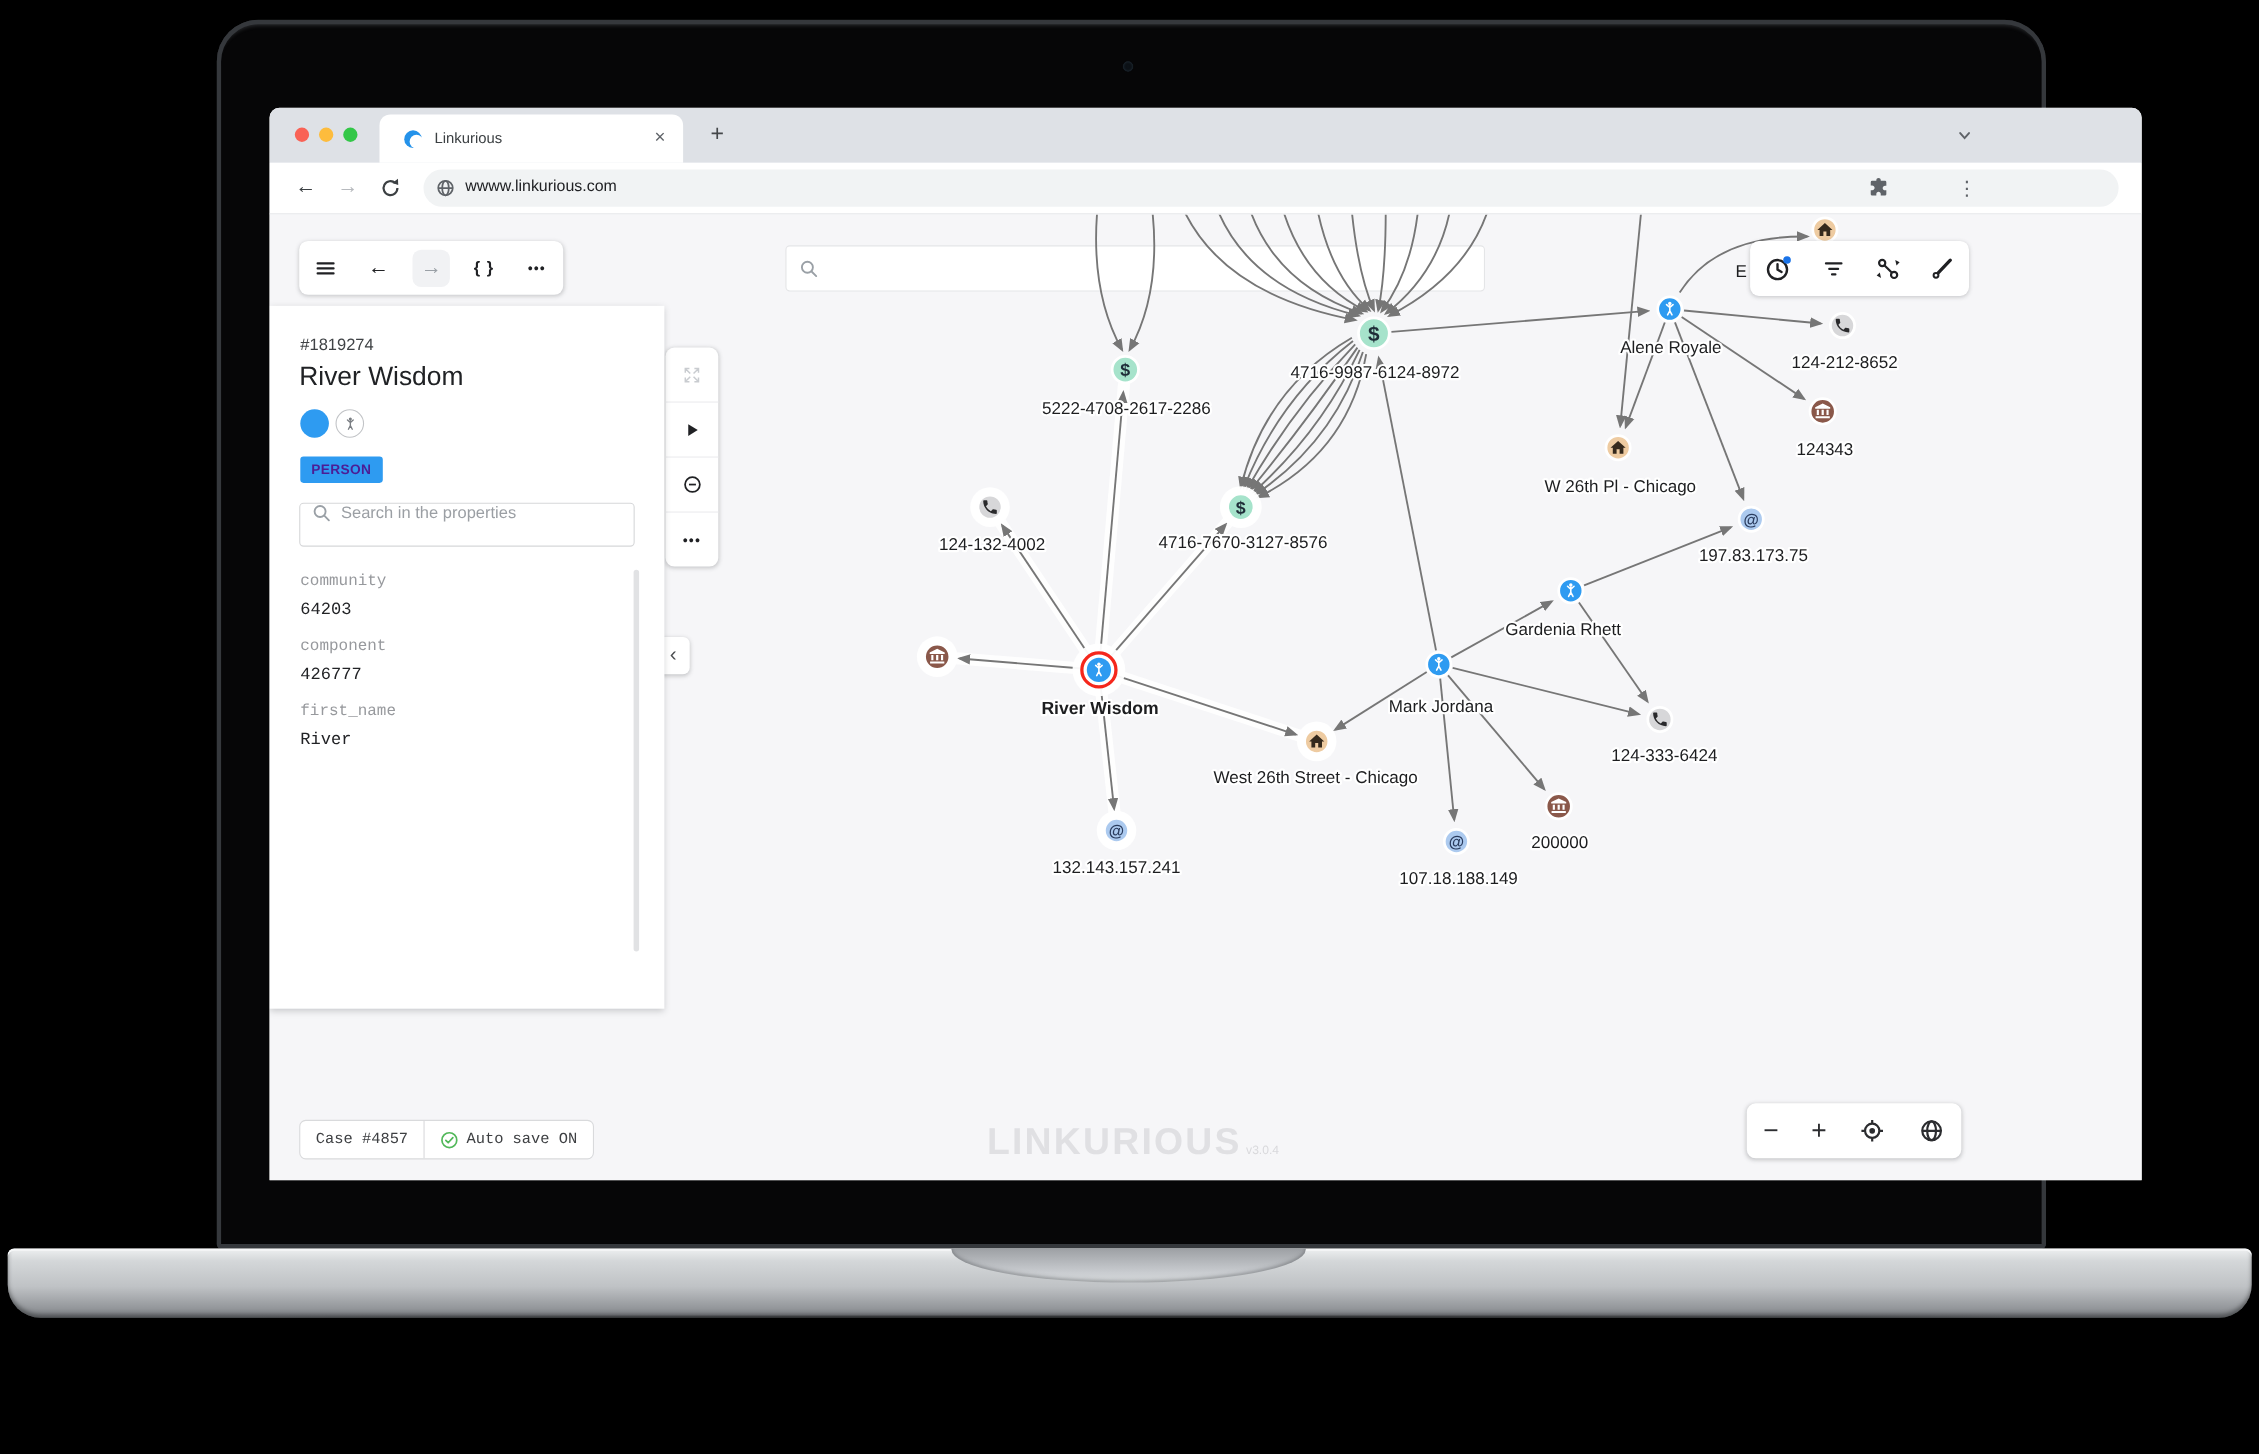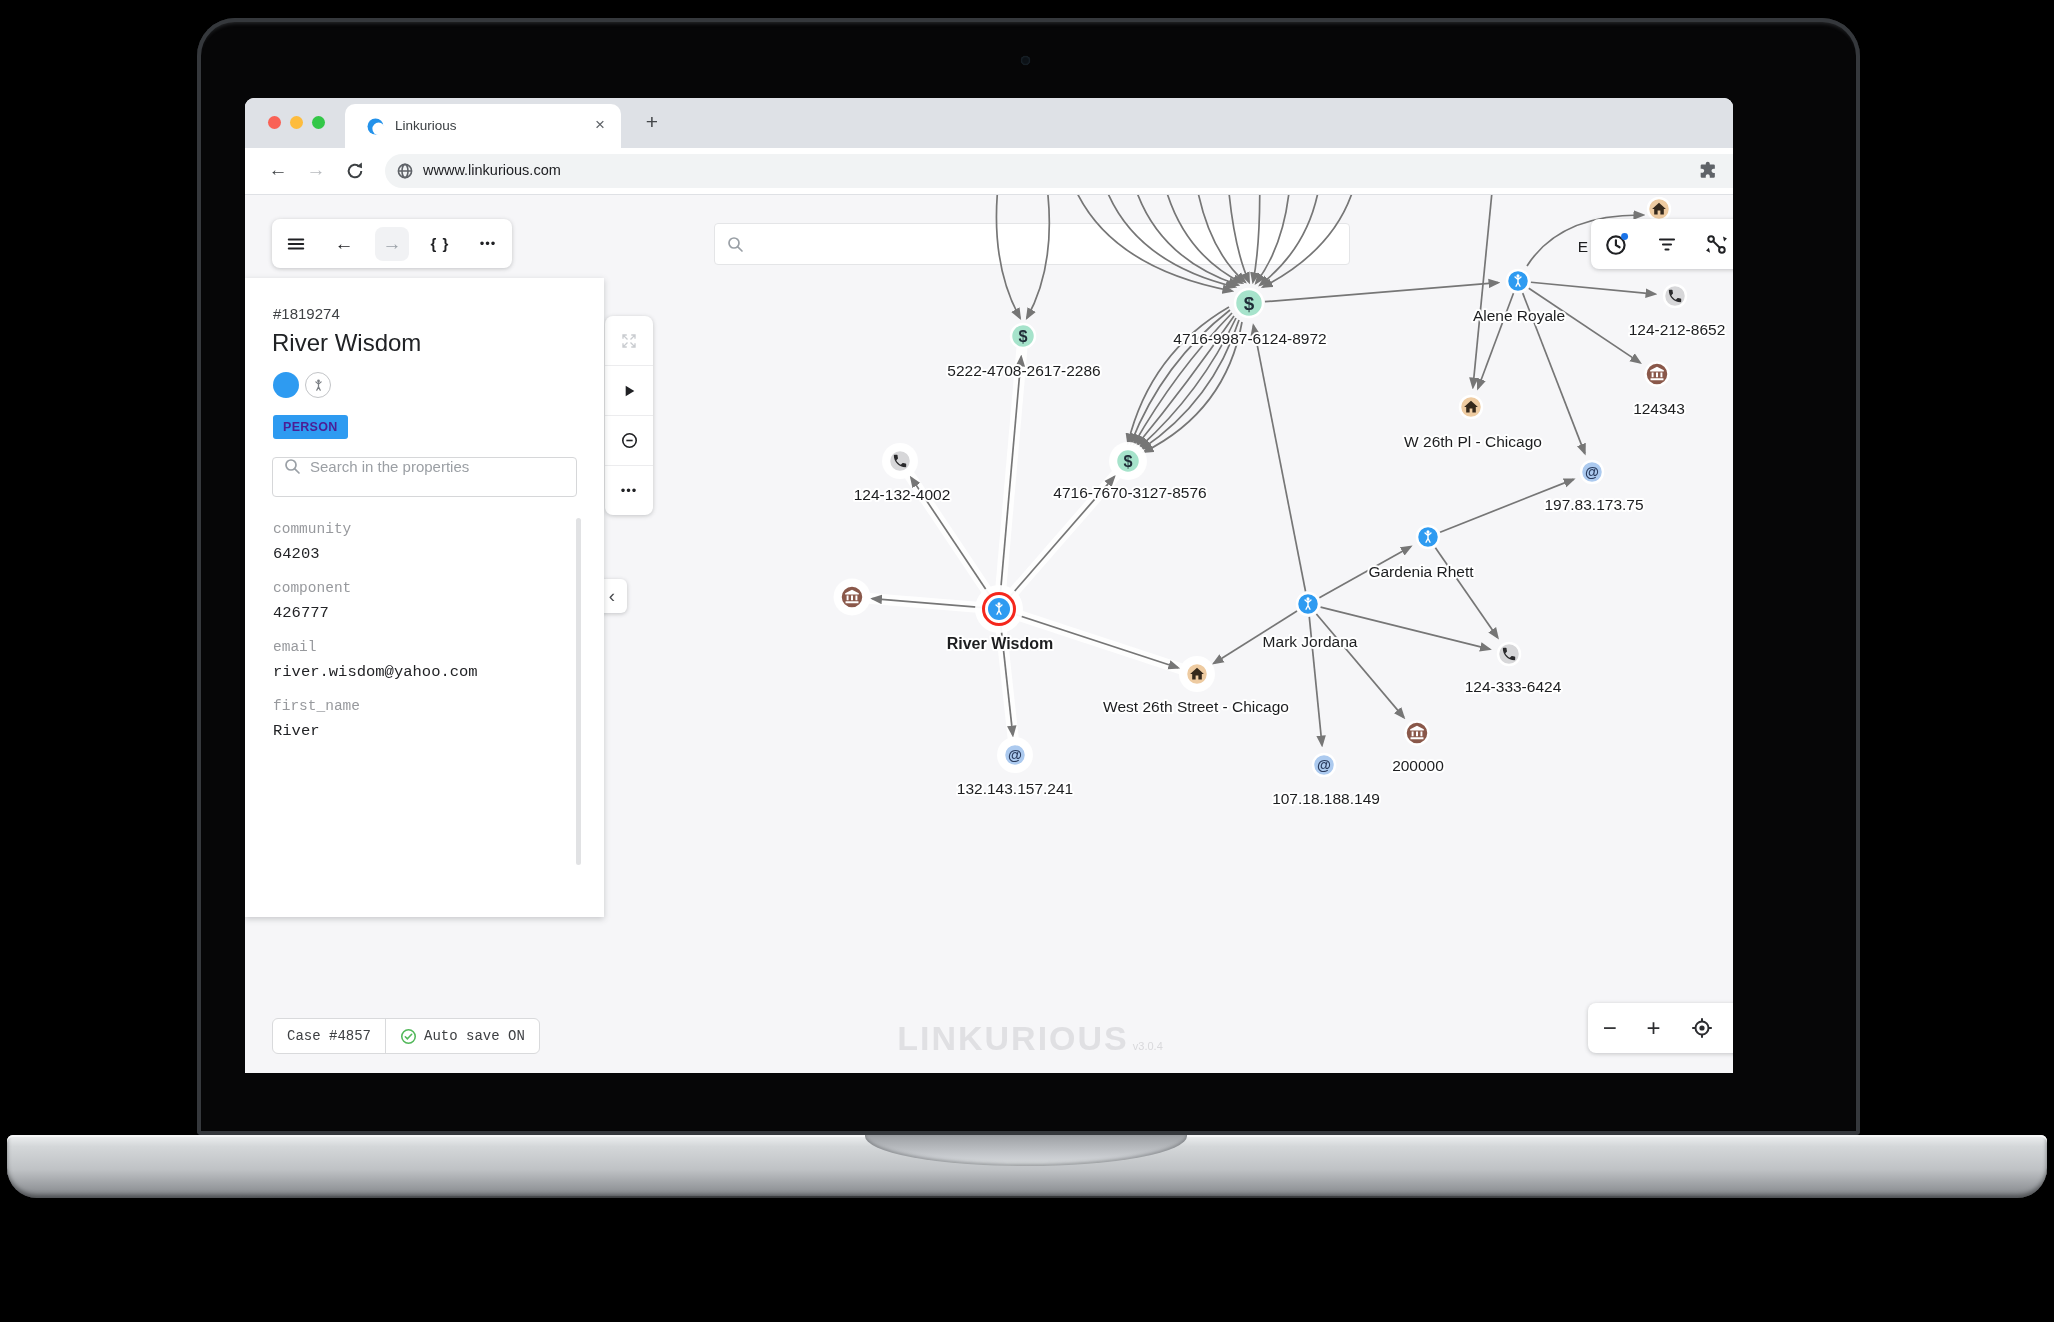--- a/index.html
+++ b/index.html
@@ -13,21 +13,21 @@
           background:#0c1116;box-shadow:inset 0 0 2px #2a3a46, 0 0 1px #1c2228;}
   .base{position:absolute;left:7px;top:1135px;width:2040px;height:63px;
         background:linear-gradient(#eef0f1, #d4d7d9 18%, #bfc2c5 55%, #94979b 86%, #7a7d81);
         border-radius:6px 6px 30px 30px;box-shadow:inset 0 2px 0 #f6f7f8, inset 0 -3px 4px rgba(40,42,44,.55);}
   .notch{position:absolute;left:865px;top:1135px;width:322px;height:31px;
          background:linear-gradient(#9da0a4, #c9ccd0 70%, #d6d9db);
          border-radius:0 0 160px 160px / 0 0 30px 30px;box-shadow:inset 0 -2px 3px rgba(60,62,66,.35);}
   .base-shadow{position:absolute;left:120px;top:1196px;width:1814px;height:52px;
          background:radial-gradient(ellipse at 50% 35%, rgba(0,0,0,.85), rgba(0,0,0,0) 72%);}
   
-  .browser{position:absolute;left:245px;top:98px;width:1488px;height:975px;border-radius:9px 9px 0 0;
+  .browser{position:absolute;left:245px;top:98px;width:1702px;height:975px;border-radius:9px 9px 0 0;
            overflow:hidden;background:#fff;}
   .tabstrip{position:relative;height:50px;background:#dee1e6;}
   .tl{position:absolute;top:18px;width:13px;height:13px;border-radius:50%;}
   .tab{position:absolute;left:100px;top:6px;width:276px;height:44px;background:#fff;border-radius:10px 10px 0 0;}
   .tab-title{position:absolute;left:50px;top:14px;font-size:13.5px;color:#3c4043;}
   .tab-close{position:absolute;right:16px;top:11px;font-size:17px;color:#5f6368;}
   .newtab{position:absolute;left:394px;top:12px;font-size:21px;color:#44474a;width:26px;text-align:center;}
   .strip-chevron{position:absolute;left:1534px;top:18px;}
   .btoolbar{position:relative;height:46px;background:#fff;border-bottom:1px solid #dfe1e5;}
   .nav-ico{position:absolute;top:10px;font-size:19px;line-height:24px;width:26px;text-align:center;color:#3c4043;}
@@ -343,24 +343,20 @@
         <div class="props">
           <div class="prop">
             <div class="prop-label">community</div>
             <div class="prop-value">64203</div>
           </div>
           <div class="prop">
             <div class="prop-label">component</div>
             <div class="prop-value">426777</div>
           </div>
           <div class="prop">
-            <div class="prop-label">email</div>
-            <div class="prop-value">river.wisdom@yahoo.com</div>
-          </div>
-          <div class="prop">
             <div class="prop-label">first_name</div>
             <div class="prop-value">River</div>
           </div>
         </div>
         <div class="p-scroll"></div>
       </div>
 
       <div class="node-actions card">
         <div class="na-cell">
           <svg width="18" height="18" viewBox="0 0 24 24">

